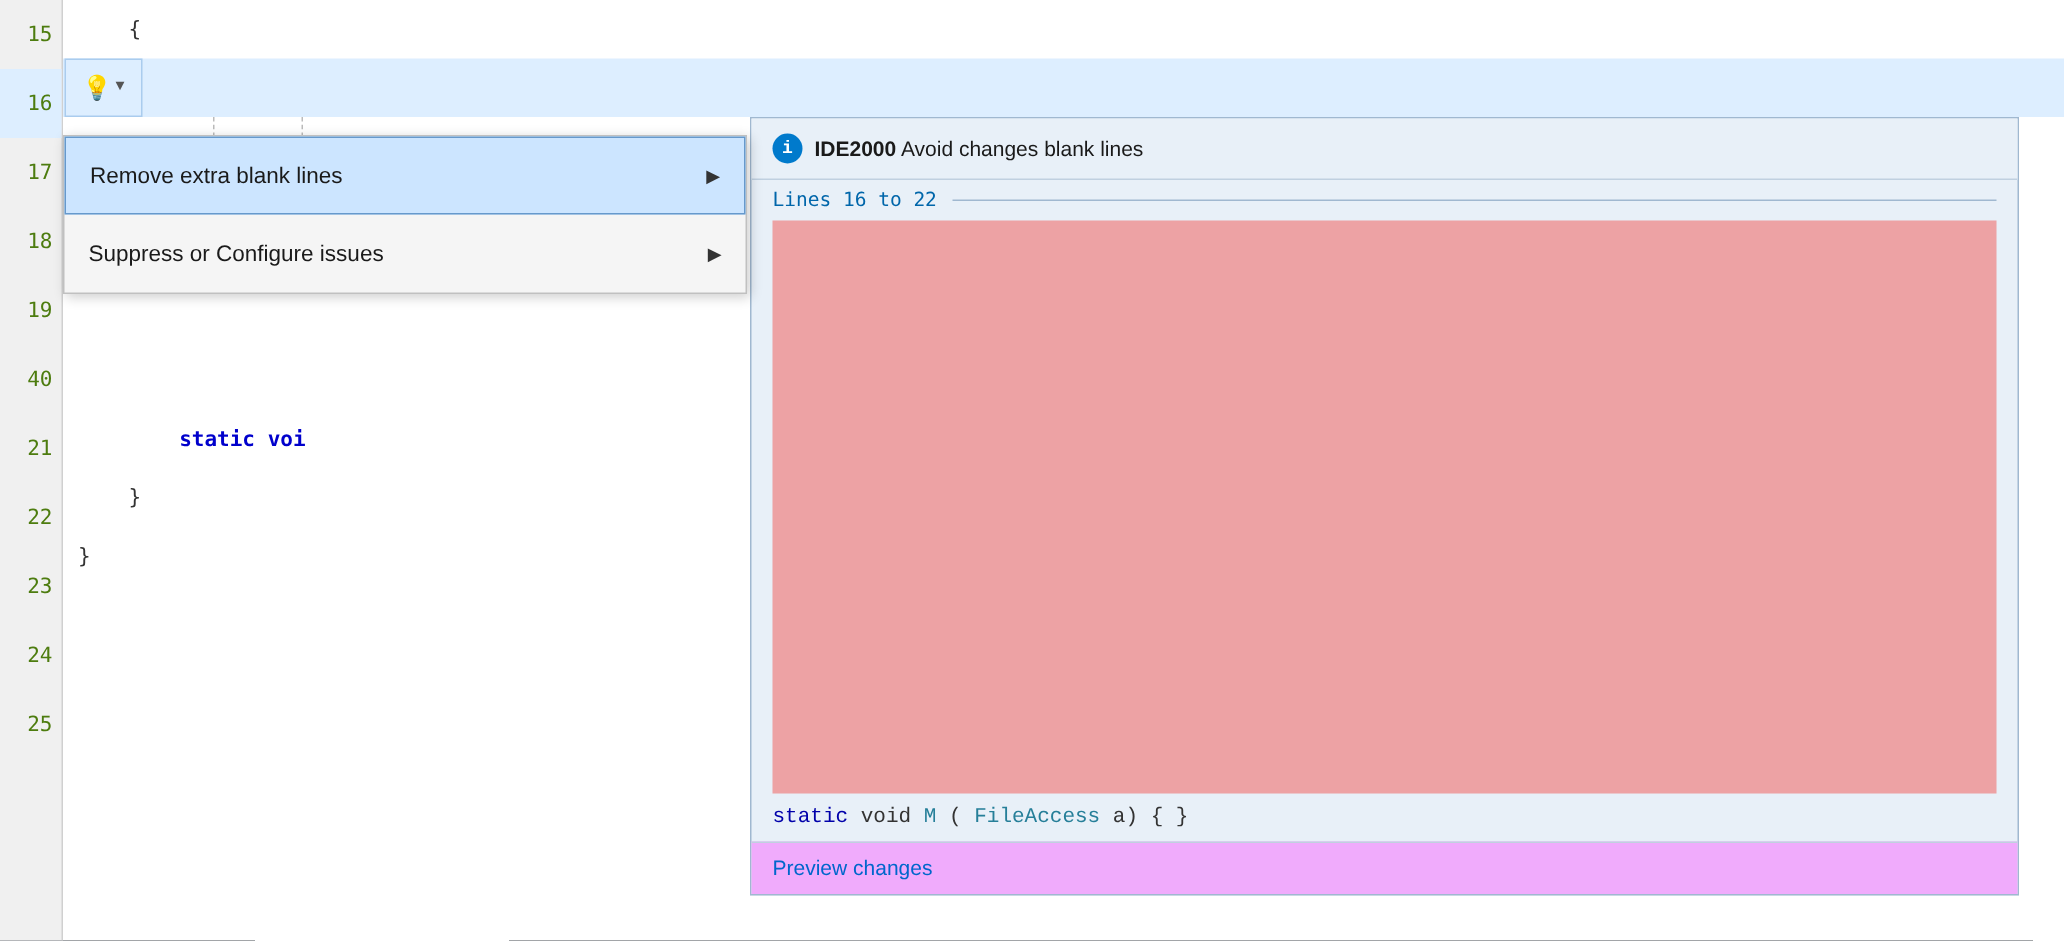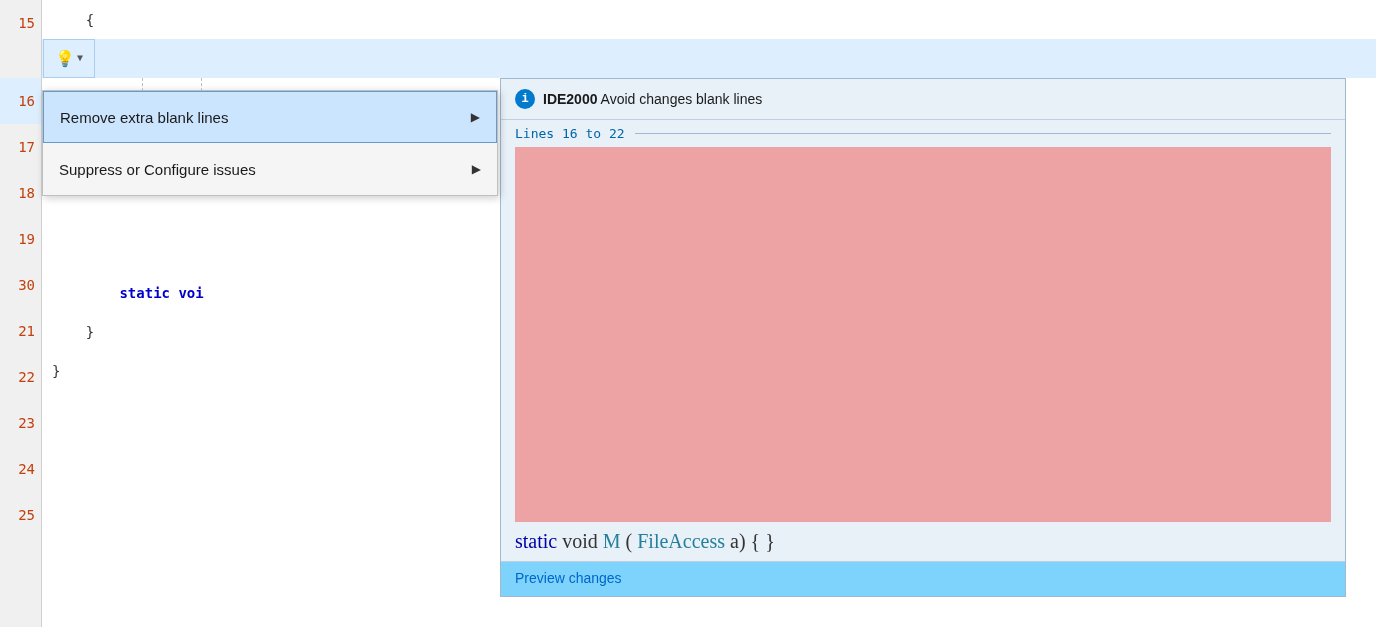--- a/index.html
+++ b/index.html
@@ -33,21 +33,21 @@
       flex-direction: column;
     }
 
     .line-num {
       height: 46px;
       display: flex;
       align-items: center;
       justify-content: flex-end;
       padding-right: 6px;
       font-size: 14px;
-      color: #c2410c;
+      color: #4d7c0f;
       font-family: 'Consolas', monospace;
     }
 
     
     .code-area {
       position: absolute;
       top: 0;
       left: 42px;
       right: 0;
       height: 627px;
@@ -201,28 +201,28 @@
 
     .diff-area {
       flex: 1;
       background: #f08080;
       margin: 0 14px;
       opacity: 0.7;
     }
 
     .preview-code-line {
       padding: 8px 14px;
-      font-size: 20px;
-      font-family: Liberation Serif, serif;
+      font-size: 14px;
+      font-family: Liberation Mono, monospace;
       color: #0000aa;
     }
 
     .preview-footer {
       border-top: 1px solid #c0d0e0;
-      background: #7dd3fc;
+      background: #f0abfc;
       padding: 8px 14px;
     }
 
     .preview-changes-link {
       color: #0066cc;
       font-size: 14px;
       font-family: 'Segoe UI', Arial, sans-serif;
       cursor: pointer;
       text-decoration: none;
     }
@@ -242,25 +242,25 @@
 
     .separator { color: #666; margin: 0 4px; }
   </style>
 </head>
 <body>
 
 <div class="editor-bg"></div>
 
 <div class="gutter">
   <div class="line-num">15</div>
-  <div class="line-num" style="background:#ddeeff;margin-top:32px;">16</div>
+  <div class="line-num" style="background:#ddeeff;">16</div>
   <div class="line-num">17</div>
   <div class="line-num">18</div>
   <div class="line-num">19</div>
-  <div class="line-num">30</div>
+  <div class="line-num">40</div>
   <div class="line-num">21</div>
   <div class="line-num">22</div>
   <div class="line-num">23</div>
   <div class="line-num">24</div>
   <div class="line-num">25</div>
 </div>
 
 <div class="code-area">
 
   <div class="code-line">

